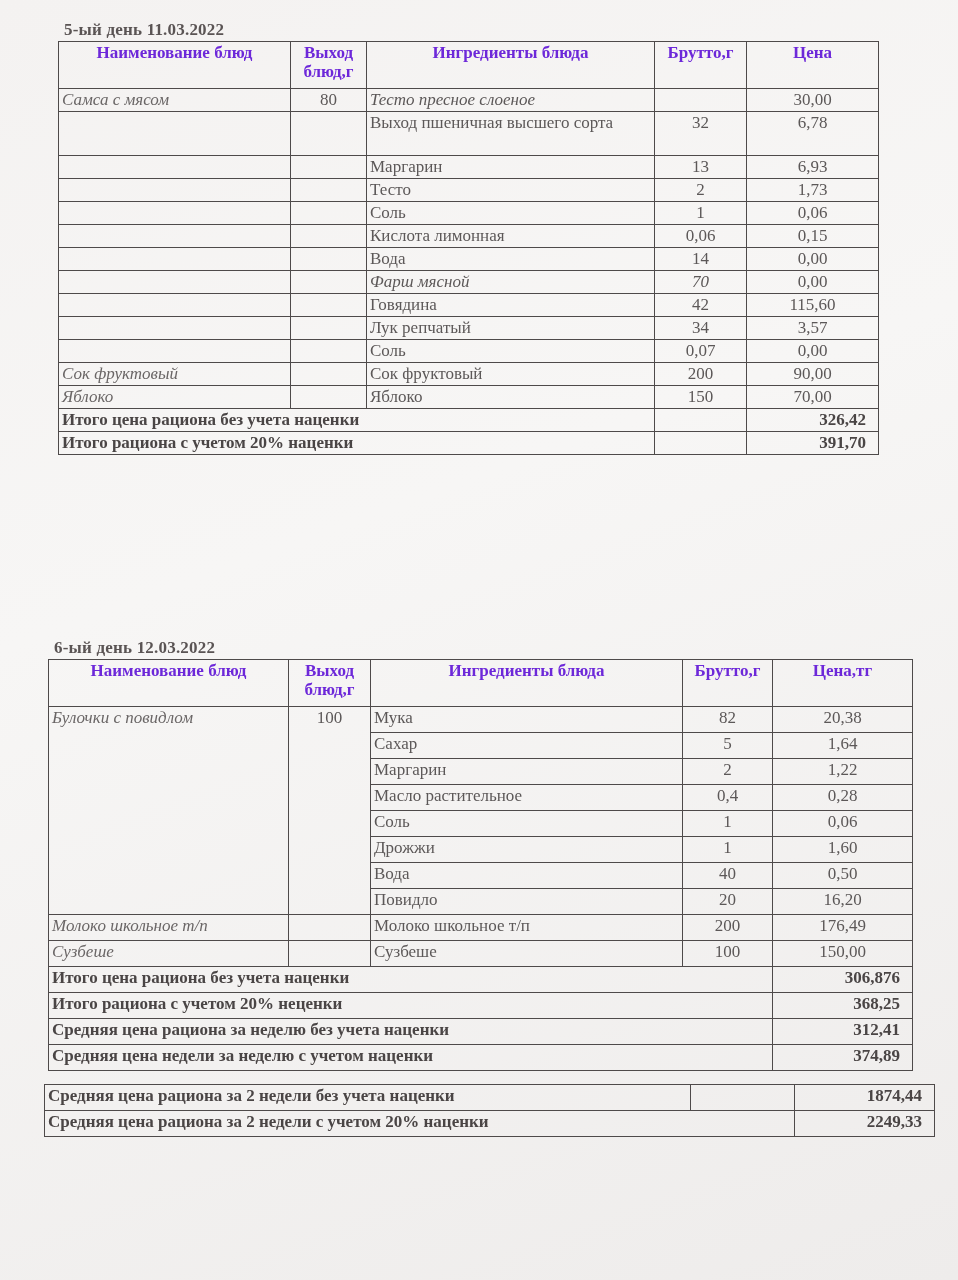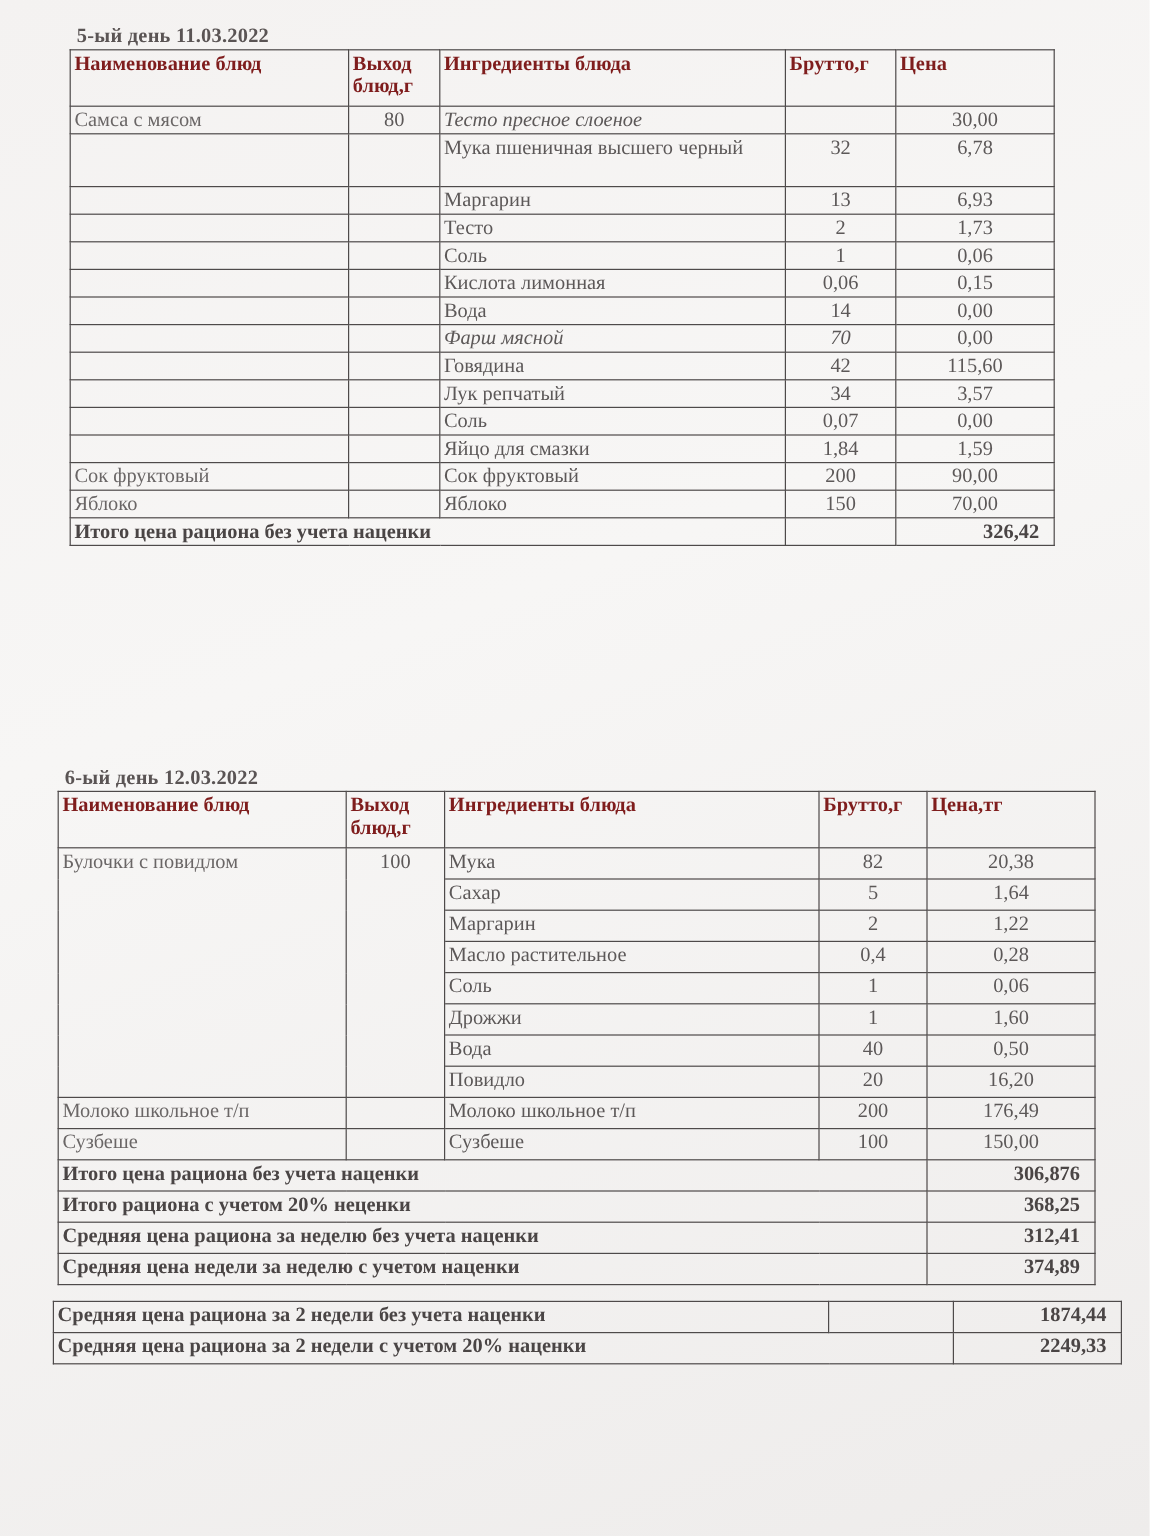--- a/index.html
+++ b/index.html
@@ -16,26 +16,26 @@
     margin:0 0 1px 6px; letter-spacing:0.2px;
   }
   table { border-collapse:collapse; table-layout:fixed; }
   td, th {
     border:1.5px solid #4e4a4a;
     font-size:17px; line-height:19px;
     padding:1px 3px; vertical-align:top;
     font-weight:normal; color:#5c5858;
     white-space:nowrap; overflow:hidden;
   }
-  th { font-weight:bold; text-align:left; color:#7f1d1d; height:44px; }
+  th { font-weight:bold; text-align:center; color:#6d28d9; height:44px; }
   td.num { text-align:center; }
   td.it { font-style:italic; }
   tr.total td { font-weight:bold; color:#4a4545; font-family:Liberation Serif, serif; }
   tr.total td.num { text-align:right; padding-right:12px; }
-  .dish { color:#6a6666; }
+  .dish { color:#6a6666;font-style:italic; }
 </style>
 </head>
 <body>
 
 <div class="section" style="left:58px; top:20px;">
   <div class="day-title">5-ый день 11.03.2022</div>
   <table style="width:820px;">
     <colgroup>
       <col style="width:232px">
         <col style="width:76px">
@@ -56,21 +56,21 @@
         <tr style="height: 23px;">
           <td class="dish">Самса с мясом</td>
           <td class="num">80</td>
           <td class="it">Тесто пресное слоеное</td>
           <td class="num it"></td>
           <td class="num">30,00</td>
         </tr>
         <tr style="height: 44px;">
           <td class="dish"></td>
           <td class="num"></td>
-          <td>Мука пшеничная высшего черный</td>
+          <td>Выход пшеничная высшего сорта</td>
           <td class="num">32</td>
           <td class="num">6,78</td>
         </tr>
         <tr style="height: 23px;">
           <td class="dish"></td>
           <td class="num"></td>
           <td>Маргарин</td>
           <td class="num">13</td>
           <td class="num">6,93</td>
         </tr>
@@ -122,46 +122,44 @@
           <td>Лук репчатый</td>
           <td class="num">34</td>
           <td class="num">3,57</td>
         </tr>
         <tr style="height: 23px;">
           <td class="dish"></td>
           <td class="num"></td>
           <td>Соль</td>
           <td class="num">0,07</td>
           <td class="num">0,00</td>
-        </tr>
-        <tr style="height: 23px;">
-          <td class="dish"></td>
-          <td class="num"></td>
-          <td>Яйцо для смазки</td>
-          <td class="num">1,84</td>
-          <td class="num">1,59</td>
         </tr>
         <tr style="height: 23px;">
           <td class="dish">Сок фруктовый</td>
           <td class="num"></td>
           <td>Сок фруктовый</td>
           <td class="num">200</td>
           <td class="num">90,00</td>
         </tr>
         <tr style="height: 23px;">
           <td class="dish">Яблоко</td>
           <td class="num"></td>
           <td>Яблоко</td>
           <td class="num">150</td>
           <td class="num">70,00</td>
         </tr>
         <tr class="total" style="height: 23px;">
           <td colspan="3">Итого цена рациона без учета наценки</td>
           <td></td>
           <td class="num">326,42</td>
+        </tr>
+        <tr class="total" style="height: 23px;">
+          <td colspan="3">Итого рациона с учетом 20% наценки</td>
+          <td></td>
+          <td class="num">391,70</td>
         </tr>
       </tbody>
   </table>
 </div>
 
 <div class="section" style="left:48px; top:638px;">
   <div class="day-title">6-ый день 12.03.2022</div>
   <table style="width:864px;">
     <colgroup>
       <col style="width:240px">

